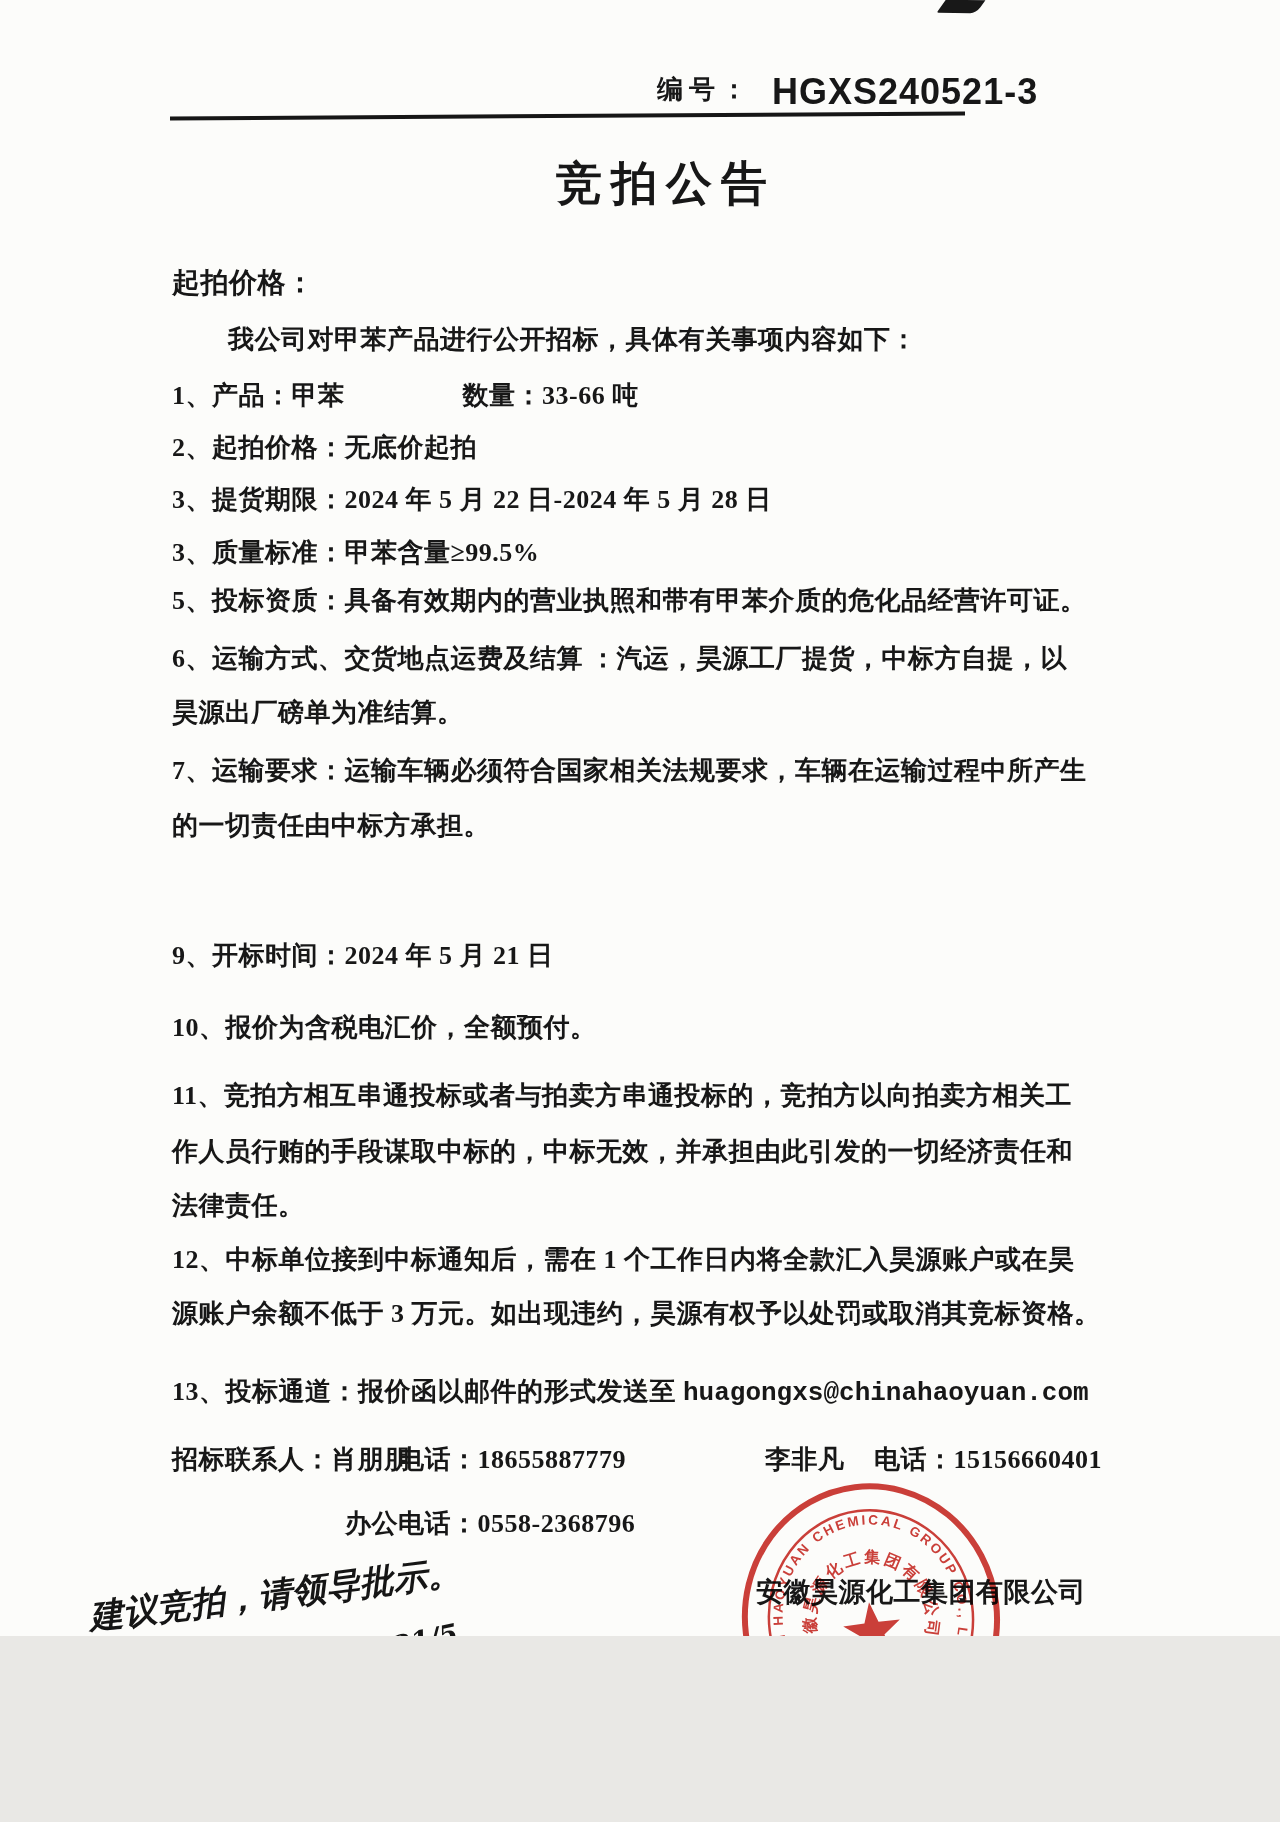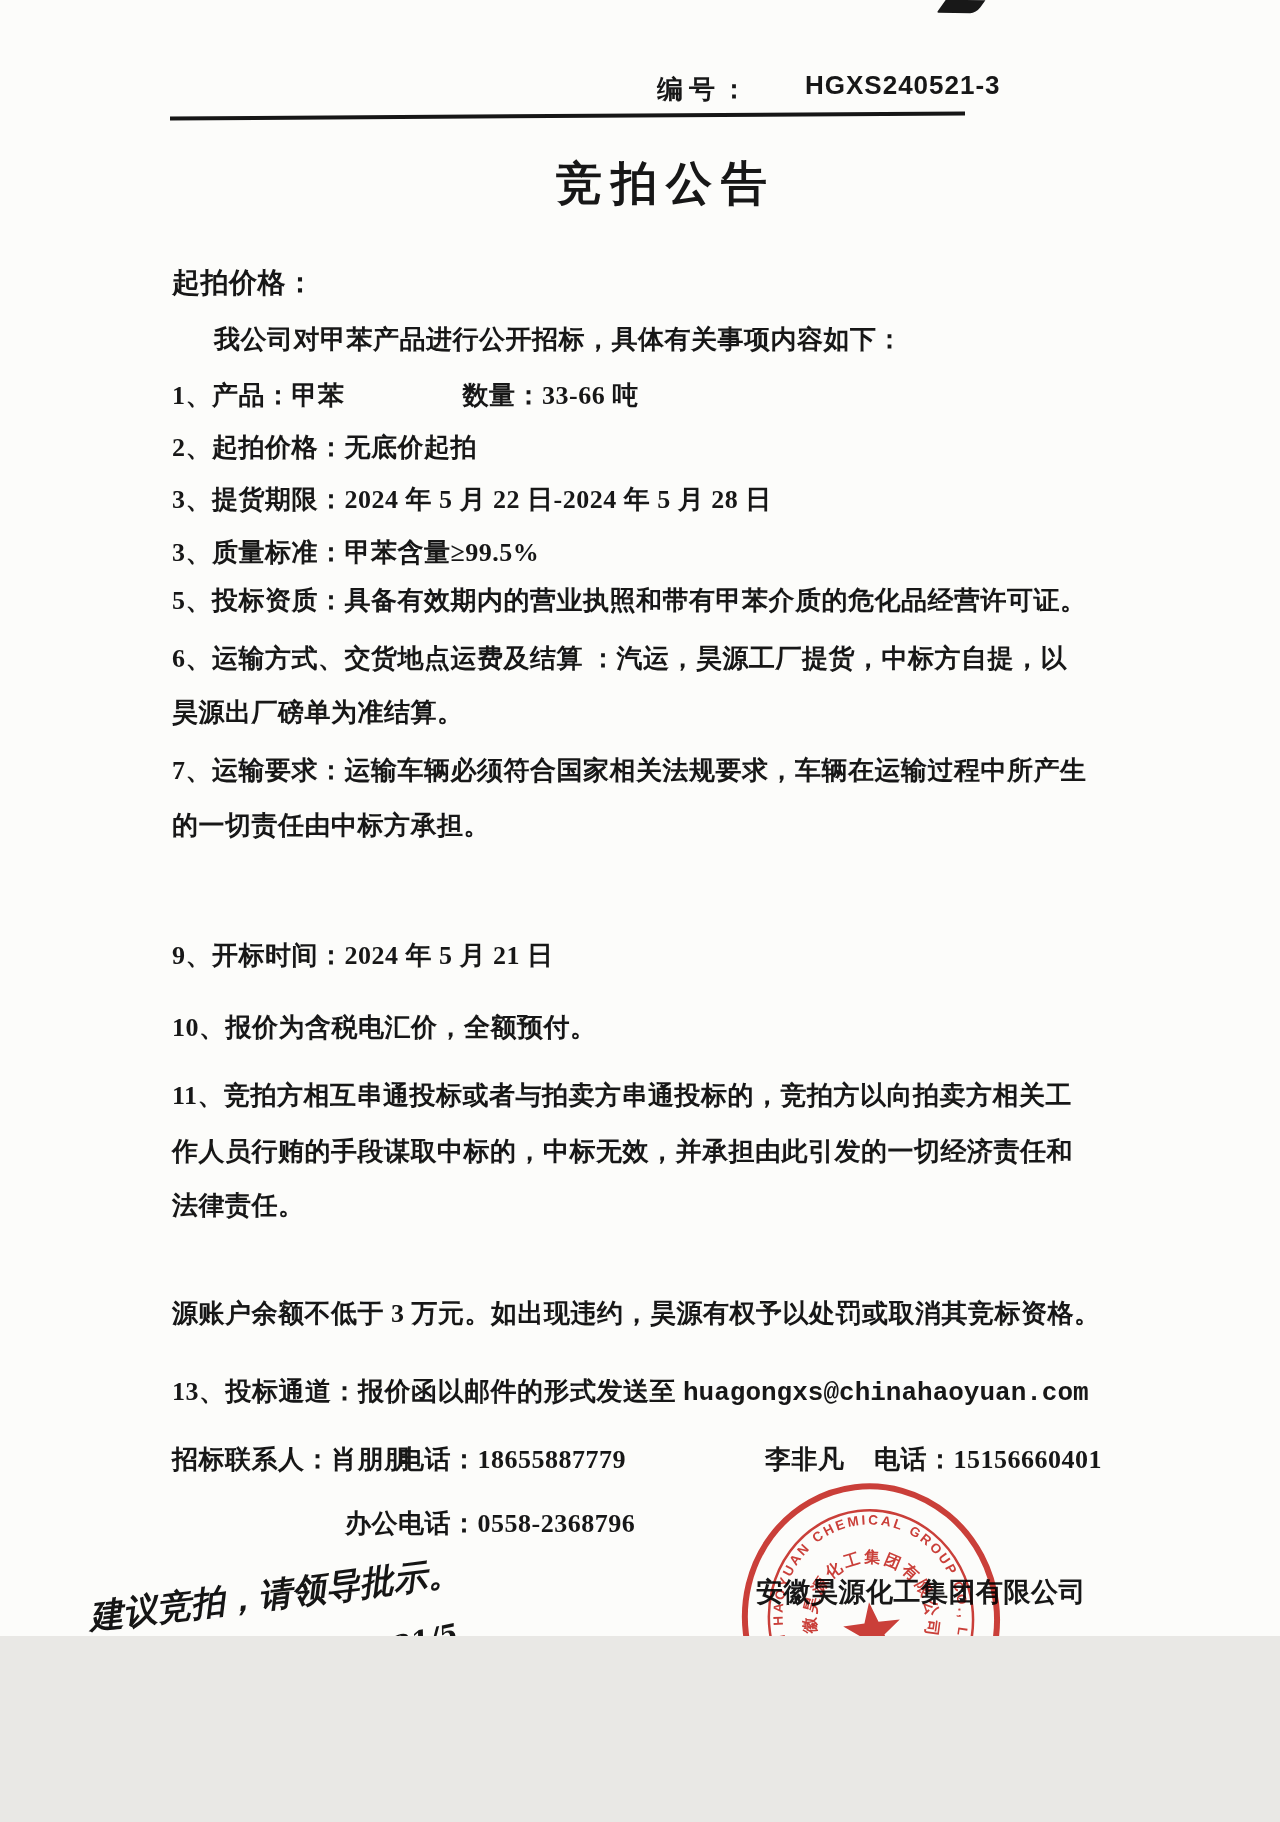--- a/index.html
+++ b/index.html
@@ -22,21 +22,21 @@
     color:#171717;
   }
   .doc-title{
     font-size:46px;
     letter-spacing:9px;
     font-weight:700;
   }
   .doc-no-label{font-size:26px;letter-spacing:6px;}
   .doc-no{
     font-family:"Liberation Sans","DejaVu Sans",sans-serif;
-    font-size:26px;letter-spacing:1px;font-weight:700;margin-left:33px;
+    font-size:36px;letter-spacing:1px;font-weight:700;
   }
   .rule{
     position:absolute;left:170px;top:114px;width:795px;height:3.5px;
     background:#161616;transform:rotate(-0.35deg);
   }
   .email{
     font-family:"Liberation Mono","DejaVu Sans Mono",monospace;
     font-size:26px;font-weight:700;letter-spacing:0px;text-align:right;
   }
   .gap-qty{margin-left:118px;margin-top:16px;}
@@ -70,38 +70,39 @@
 <div class="page">
 
   <div class="ln doc-no-label" style="left:657px;top:74px">编号：</div>
   <div class="ln doc-no" style="left:772px;top:70px">HGXS240521-3</div>
   <div class="rule"></div>
   <div class="corner-mark"></div>
 
   <div class="ln doc-title" style="left:556px;top:156px">竞拍公告</div>
 
   <div class="ln" style="left:172px;top:266px;font-size:28px">起拍价格：</div>
-  <div class="ln" style="left:214px;top:324px">我公司对甲苯产品进行公开招标，具体有关事项内容如下：</div>
+  <div class="ln" style="left:228px;top:324px">我公司对甲苯产品进行公开招标，具体有关事项内容如下：</div>
 
   <div class="ln" style="left:172px;top:380px">
     <span>1、产品：甲苯</span><span class="gap-qty">数量：33-66 吨</span>
   </div>
   <div class="ln" style="left:172px;top:432px">2、起拍价格：无底价起拍</div>
   <div class="ln" style="left:172px;top:484px">3、提货期限：2024 年 5 月 22 日-2024 年 5 月 28 日</div>
   <div class="ln" style="left:172px;top:537px">3、质量标准：甲苯含量≥99.5%</div>
   <div class="ln" style="left:172px;top:585px">5、投标资质：具备有效期内的营业执照和带有甲苯介质的危化品经营许可证。</div>
   <div class="ln" style="left:172px;top:643px">6、运输方式、交货地点运费及结算 ：汽运，昊源工厂提货，中标方自提，以</div>
   <div class="ln" style="left:172px;top:697px">昊源出厂磅单为准结算。</div>
   <div class="ln" style="left:172px;top:755px">7、运输要求：运输车辆必须符合国家相关法规要求，车辆在运输过程中所产生</div>
   <div class="ln" style="left:172px;top:810px">的一切责任由中标方承担。</div>
   <div class="ln" style="left:172px;top:940px">9、开标时间：2024 年 5 月 21 日</div>
   <div class="ln" style="left:172px;top:1012px">10、报价为含税电汇价，全额预付。</div>
   <div class="ln" style="left:172px;top:1080px">11、竞拍方相互串通投标或者与拍卖方串通投标的，竞拍方以向拍卖方相关工</div>
   <div class="ln" style="left:172px;top:1136px">作人员行贿的手段谋取中标的，中标无效，并承担由此引发的一切经济责任和</div>
   <div class="ln" style="left:172px;top:1190px">法律责任。</div>
+  <div class="ln" style="left:172px;top:1244px">12、中标单位接到中标通知后，需在 1 个工作日内将全款汇入昊源账户或在昊</div>
   <div class="ln" style="left:172px;top:1298px">源账户余额不低于 3 万元。如出现违约，昊源有权予以处罚或取消其竞标资格。</div>
   <div class="ln" style="left:172px;top:1376px">
     <span>13、投标通道：报价函以邮件的形式发送至 </span><span class="email">huagongxs@chinahaoyuan.com</span>
   </div>
 
   <div class="ln" style="left:172px;top:1444px">招标联系人：肖朋朋</div>
   <div class="ln" style="left:398px;top:1444px">电话：18655887779</div>
   <div class="ln" style="left:765px;top:1444px">李非凡</div>
   <div class="ln" style="left:874px;top:1444px">电话：15156660401</div>
   <div class="ln" style="left:345px;top:1508px">办公电话：0558-2368796</div>

